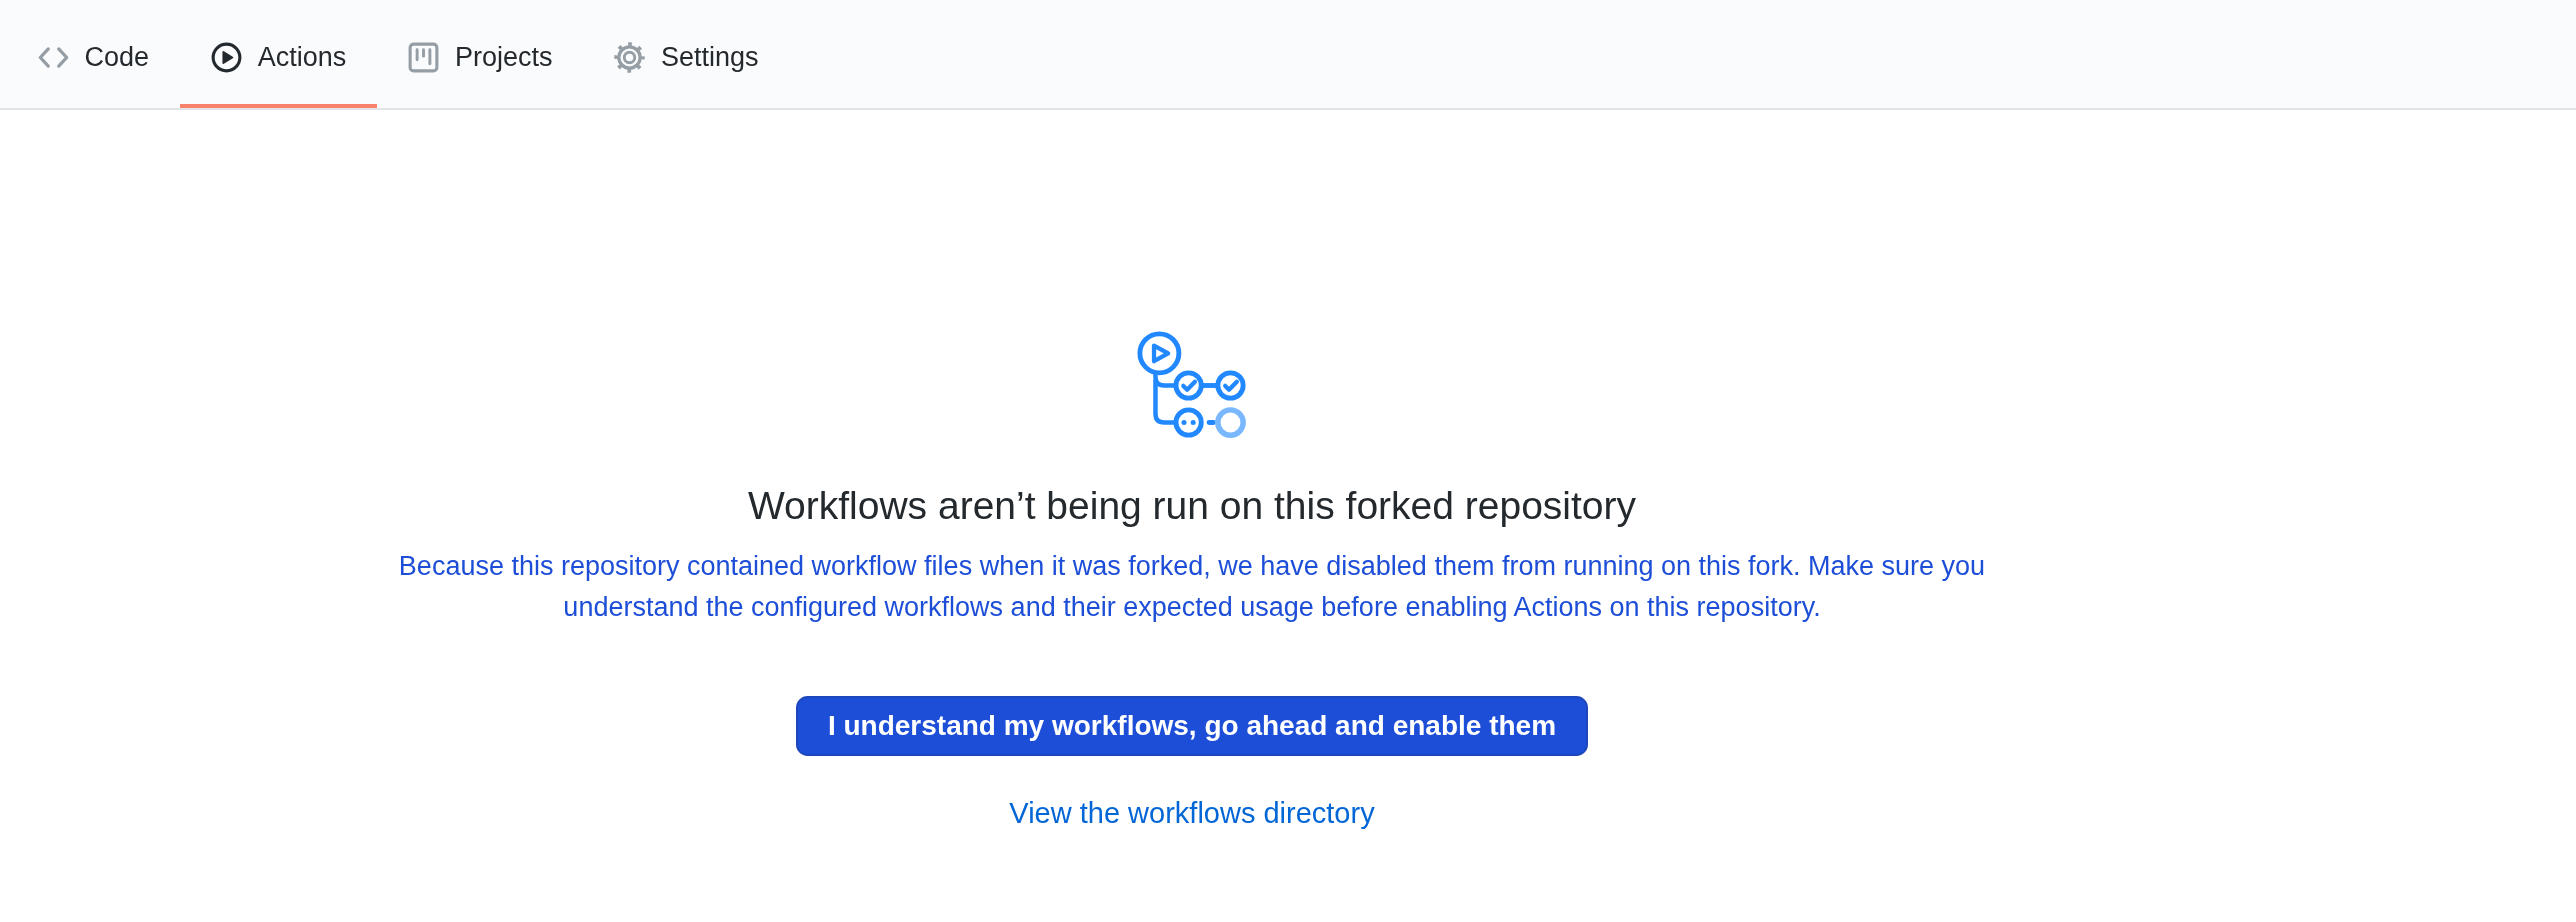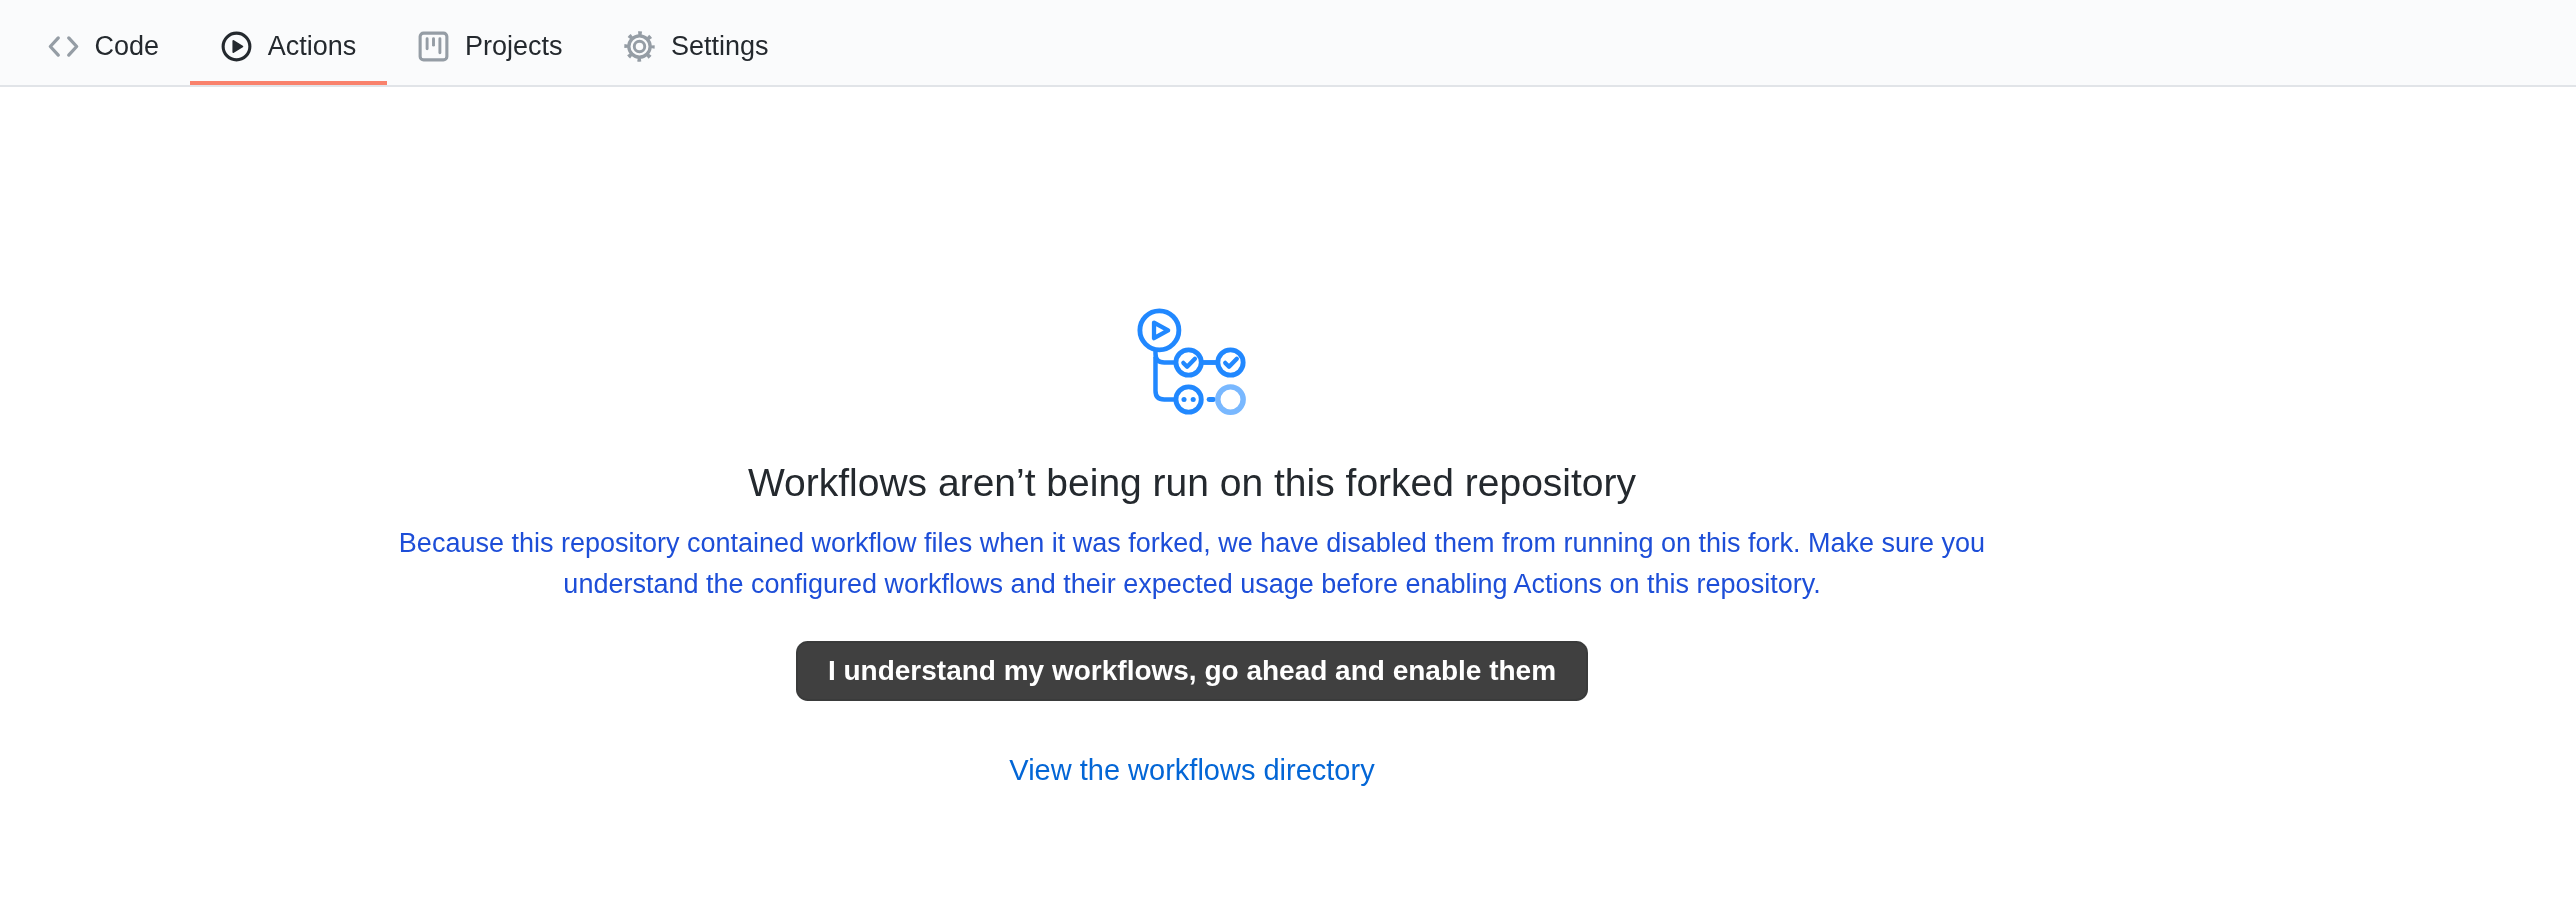--- a/index.html
+++ b/index.html
@@ -6,26 +6,26 @@
   html, body { width: 2576px; height: 923px; }
   body {
     font-family: "Liberation Sans", "DejaVu Sans", sans-serif;
     background: #ffffff;
     color: #24292e;
     overflow: hidden;
   }
 
   
   .underline-nav {
-    height: 87px;
+    height: 110px;
     background: #fafbfc;
     border-bottom: 2px solid #e1e4e8;
     display: flex;
     align-items: stretch;
-    padding-left: 17px;
+    padding-left: 7px;
     padding-top: 7.8px;
   }
   .tab {
     display: flex;
     align-items: center;
     gap: 15.6px;
     padding: 0 31px;
     font-size: 27px;
     line-height: 1;
     color: #24292e;
@@ -54,36 +54,36 @@
     font-weight: 400;
     color: #24292e;
   }
   .bs-desc {
     margin-top: 15.6px;
     font-size: 27px;
     line-height: 41px;
     color: #1d4ed8;
   }
   .btn-primary {
-    margin-top: 36px;
+    margin-top: 68px;
     display: inline-flex;
     align-items: center;
     justify-content: center;
     height: 60px;
     padding: 0 30px;
-    background: #404040;
+    background: #1d4ed8;
     border: 2px solid rgba(27, 31, 35, 0.15);
     border-radius: 11.7px;
     color: #ffffff;
     font-family: inherit;
     font-size: 28px;
     font-weight: 700;
     cursor: pointer;
   }
-  .wf-link-row { margin-top: 53px; }
+  .wf-link-row { margin-top: 41px; }
   .wf-link {
     font-size: 29px;
     color: #0366d6;
     text-decoration: none;
     cursor: pointer;
   }
 </style>
 </head>
 <body>
 

